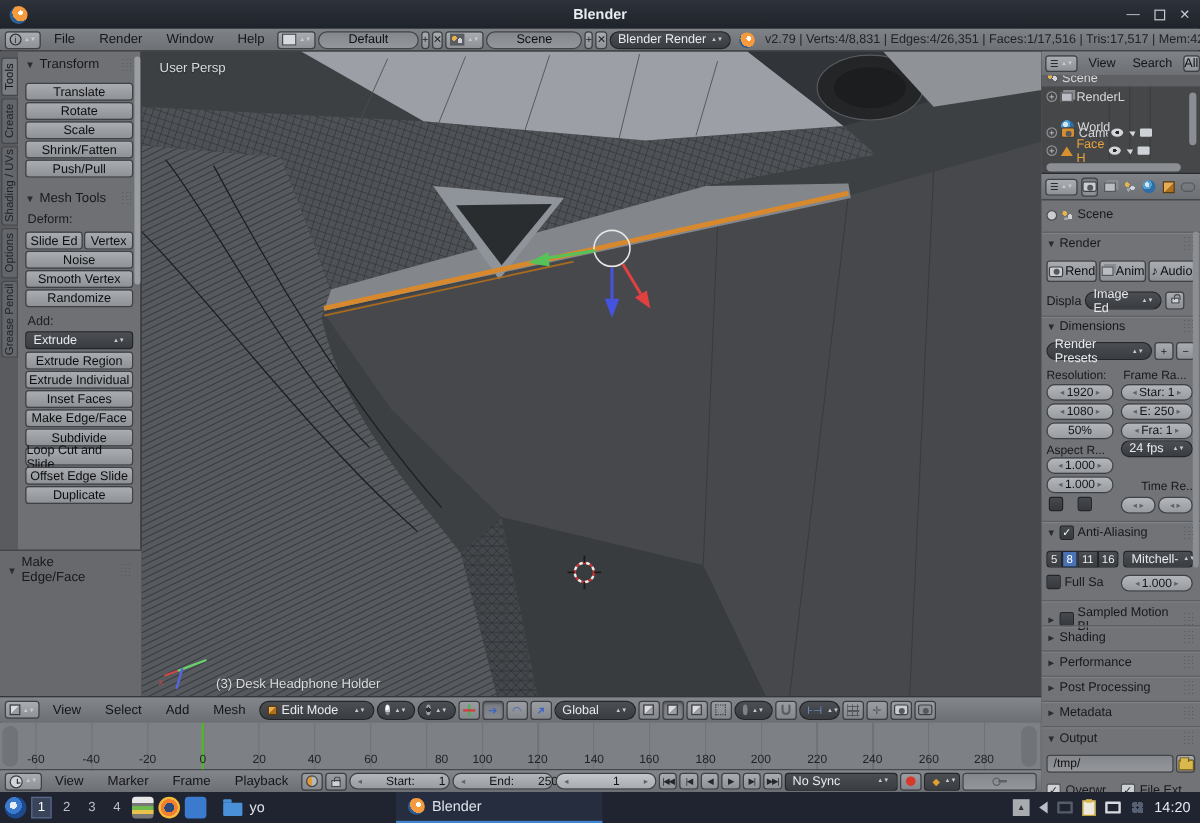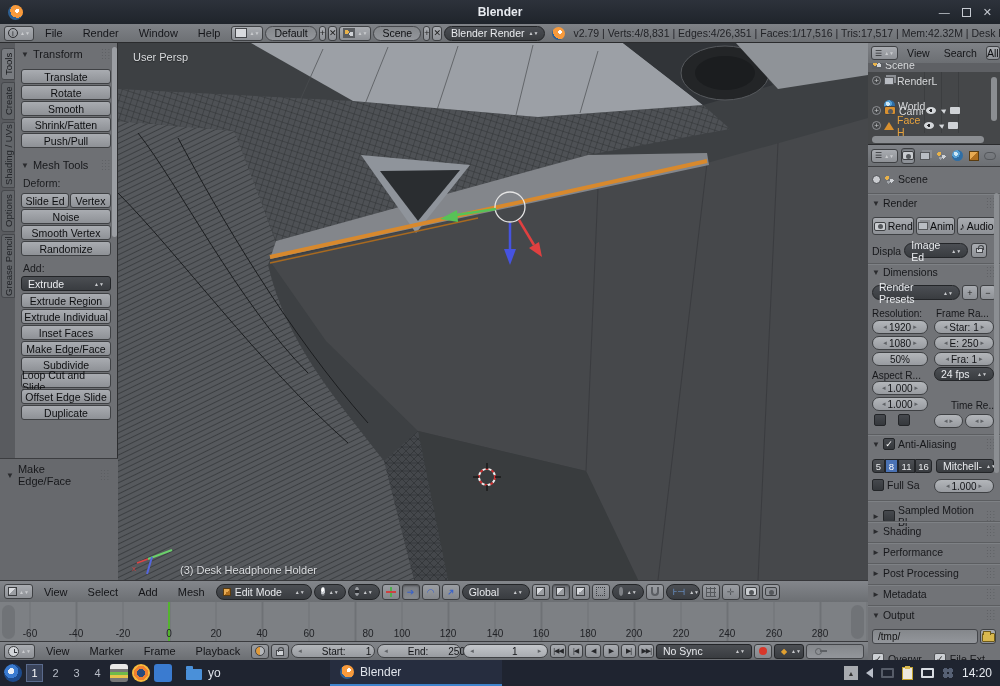--- a/index.html
+++ b/index.html
@@ -12,21 +12,21 @@
 .tb-title{position:absolute;left:0;right:0;text-align:center;font-weight:bold;font-size:12px;color:#e8ebf0}
 .blogo{width:15px;height:15px;border-radius:50%;background:radial-gradient(circle at 62% 38%, #fff 0 2px, #f79a3c 2px 7px, #2d5f92 7px);flex:0 0 auto}
 .winbtns{margin-left:auto;display:flex;align-items:center;gap:12px;z-index:2;color:#c6cad1;font-size:11px}
 .wmax{width:9px;height:9px;border:1px solid #c6cad1}
 
 
 .menubar{position:absolute;left:0;top:24px;width:1000px;height:19px;background:linear-gradient(#7f8287,#6d7074);border-bottom:1px solid #2a2b2d;display:flex;align-items:center;font-size:11px;color:#15161a;white-space:nowrap;overflow:hidden;padding:0 4px;gap:2px}
 .mi{padding:0 9px}
 .icobtn{height:15px;background:linear-gradient(#a9acb1,#8e9196);border:1px solid #3f4144;border-radius:3px;display:flex;align-items:center;gap:2px;padding:0 3px;font-size:9px;color:#222}
 .infoi{width:10px;height:10px;border:1px solid #2c2d30;border-radius:50%;font-size:8px;line-height:9px;text-align:center;color:#2c2d30}
-.fld{height:15px;background:linear-gradient(#84878b,#93969b);border:1px solid #44464a;border-radius:8px;font-size:10.5px;display:flex;align-items:center;padding:0 8px;color:#0f1013}
+.fld{height:15px;background:linear-gradient(#84878b,#93969b);border:1px solid #44464a;border-radius:8px;font-size:10.5px;display:flex;align-items:center;padding:0 24px;color:#0f1013}
 .sqbtn{width:16px;height:15px;background:linear-gradient(#a9acb1,#8e9196);border:1px solid #3f4144;border-radius:3px;font-size:9px;display:flex;align-items:center;justify-content:center;color:#222}
 .dd{height:15px;background:linear-gradient(#4b4e53,#393c40);border:1px solid #232528;border-radius:8px;color:#e9ebee;font-size:10.5px;display:flex;align-items:center;gap:4px;padding:0 6px}
 .ud{display:flex;flex-direction:column;font-size:5px;line-height:4px;color:#c9cbce;margin-left:auto}
 .stats{font-size:10.5px;color:#222327;margin-left:6px}
 .minilayout{width:12px;height:10px;background:#d8dade;border:1px solid #44464a;display:inline-block}
 .minidots{width:12px;height:10px;background:radial-gradient(circle at 30% 40%,#e8b24a 0 2px,transparent 2px),radial-gradient(circle at 70% 60%,#cfd2d6 0 2px,#595c60 2px)}
 
 
 .editor3d{position:absolute;left:0;top:43px;width:868px;height:559px;background:#3d4043;border-right:1px solid #202124}
 .vp3d{position:absolute;left:118px;top:0;width:750px;height:537px}
@@ -266,21 +266,21 @@
         <span class="vtab" style="top:191px;height:64px">Grease Pencil</span>
       </div>
       <div class="shelf">
         <div class="phdr" style="position:absolute;left:0;top:2px;width:100px">
           <span class="tri">▼</span>
           <span>Transform</span>
           <span class="grip">:::<br>:::</span>
         </div>
         <span class="btn shelfbtn" style="top:26px">Translate</span>
         <span class="btn shelfbtn" style="top:42px">Rotate</span>
-        <span class="btn shelfbtn" style="top:58px">Smooth</span>
+        <span class="btn shelfbtn" style="top:58px">Scale</span>
         <span class="btn shelfbtn" style="top:74px">Shrink/Fatten</span>
         <span class="btn shelfbtn" style="top:90px">Push/Pull</span>
         <div class="phdr" style="position:absolute;left:0;top:113px;width:100px">
           <span class="tri">▼</span>
           <span>Mesh Tools</span>
           <span class="grip">:::<br>:::</span>
         </div>
         <span class="lbl" style="top:134px">Deform:</span>
         <span class="btn" style="position:absolute;left:6px;top:150px;width:48px">Slide Ed</span>
         <span class="btn" style="position:absolute;left:55px;top:150px;width:41px">Vertex</span>

